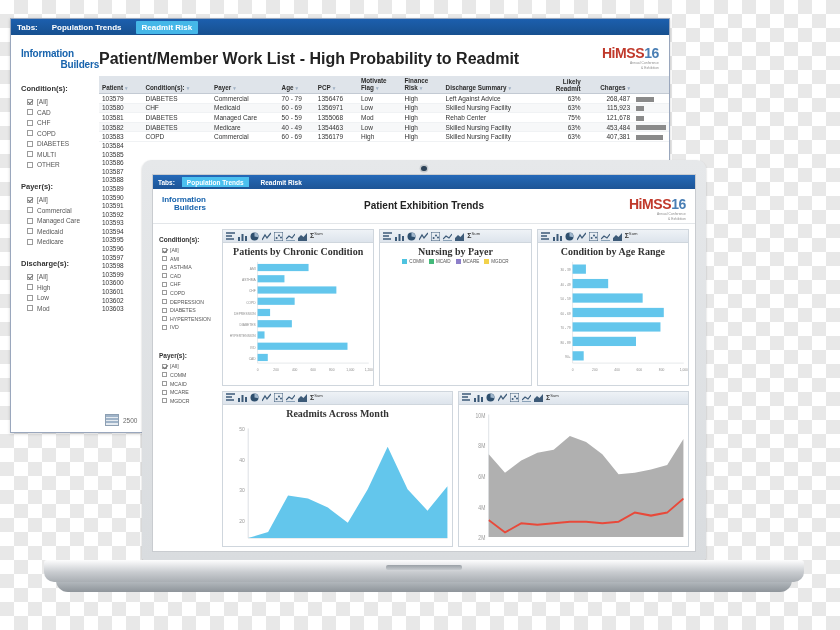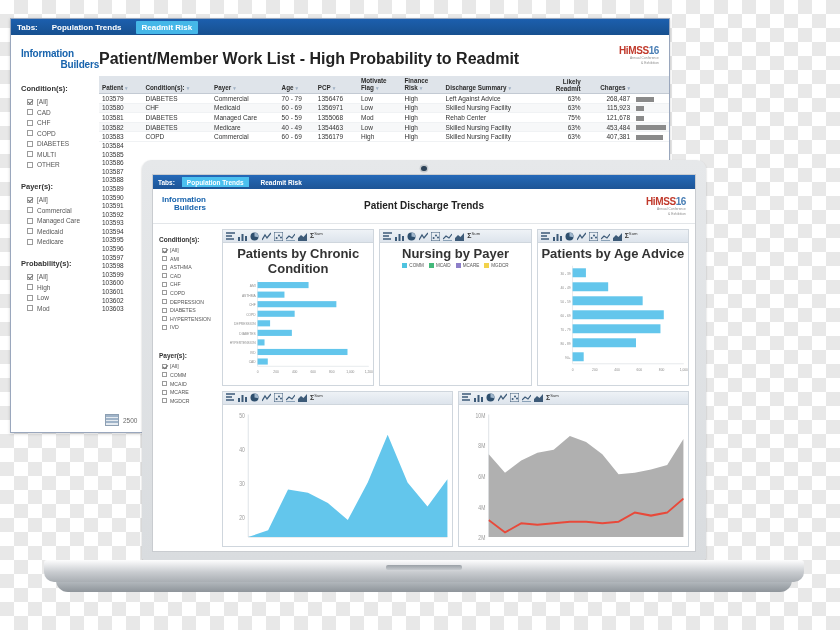--- a/index.html
+++ b/index.html
@@ -38,21 +38,21 @@
   .flabel{font-size:7.5px;font-weight:bold;color:#333;margin:14px 0 5px 0;}
   .chk{display:flex;align-items:center;gap:4px;margin:0 0 3.5px 6px;}
   .box{width:6px;height:6px;border:1px solid #9b9b9b;background:#fff;box-sizing:border-box;
        display:inline-block;position:relative;flex:0 0 6px;}
   .box.on:after{content:"";position:absolute;left:0px;top:0px;width:4px;height:2px;
        border-left:1px solid #6d6d6d;border-bottom:1px solid #6d6d6d;transform:rotate(-45deg);}
   .chk span{font-size:6.5px;color:#555;}
 
   .bhead{text-align:left;font-size:16px;font-weight:bold;color:#222;padding:15px 0 8px 0;}
   .himss{position:absolute;right:10px;top:10px;text-align:right;}
-  .himss .h1{font-size:10px;font-weight:bold;color:#2e5d86;letter-spacing:-.4px;}
+  .himss .h1{font-size:14px;font-weight:bold;color:#2e5d86;letter-spacing:-.4px;}
   .himss .h1 em{font-style:normal;color:#c0392b;}
   .himss .h1 b{color:#4a7fb5;font-weight:bold;}
   .himss .h2{font-size:3.2px;color:#8a8a8a;letter-spacing:.1px;line-height:1.5;}
 
   table.grid{border-collapse:collapse;font-size:6.5px;color:#333;width:100%;}
   table.grid th{
     background:#dfe4ea;color:#2b2b2b;font-size:6.3px;font-weight:bold;
     padding:1px 3px;text-align:left;vertical-align:bottom;border-bottom:1px solid #c3cad3;
     white-space:pre-line;line-height:1.15;
   }
@@ -113,21 +113,21 @@
   .lside{width:58px;flex:0 0 58px;}
   .lside .flabel{margin:7px 0 4px 0;font-size:6.5px;}
   .lside .chk{margin-left:3px;gap:3px;margin-bottom:2.6px;}
   .lside .chk span{font-size:5.2px;}
   .lside .box{width:5px;height:5px;flex:0 0 5px;}
   .lgrid{flex:1;display:flex;flex-direction:column;gap:5px;}
   .lrow{display:flex;gap:5px;flex:1;}
   .panel{background:#fff;border:1px solid #cfd6dd;box-sizing:border-box;display:flex;flex-direction:column;}
   .ptoolbar{height:12px;background:linear-gradient(to bottom,#eef2f6,#dde4ec);
       border-bottom:1px solid #cfd6dd;display:flex;align-items:center;gap:3px;padding:0 3px;}
-  .ptitle{text-align:center;font-size:13px;font-weight:bold;color:#333;padding:3px 0 1px 0;}
+  .ptitle{text-align:center;font-size:10px;font-weight:bold;color:#333;padding:3px 0 1px 0;font-family:Liberation Serif, serif;}
   .pplot{flex:1;position:relative;}
   .pplot svg{display:block;width:100%;height:100%;}
   .ticon{width:9px;height:9px;display:block;}
   .sum{font-size:7px;font-weight:bold;color:#333;line-height:1;}
   .sum sup{font-size:4.2px;font-weight:normal;}
 
   .legend{display:flex;justify-content:center;gap:5px;padding:1px 0 2px 0;}
   .legend div{display:flex;align-items:center;gap:2px;font-size:4.6px;color:#555;}
   .swatch{width:5px;height:5px;display:inline-block;}
 </style>
@@ -197,21 +197,21 @@
           </div>
         <div class="chk">
             <i class="box"></i>
             <span>Medicaid</span>
           </div>
         <div class="chk">
             <i class="box"></i>
             <span>Medicare</span>
           </div>
 
-        <div class="flabel">Probability(s):</div>
+        <div class="flabel">Discharge(s):</div>
         <div class="chk">
             <i class="box on"></i>
             <span>[All]</span>
           </div>
         <div class="chk">
             <i class="box"></i>
             <span>High</span>
           </div>
         <div class="chk">
             <i class="box"></i>
@@ -359,21 +359,21 @@
           <span class="tlabel">Tabs:</span>
           <span class="ltab active">Population Trends</span>
           <span class="ltab">Readmit Risk</span>
         </div>
 
         <div class="lhead">
           <div class="ib">
             <span>Information</span>
             <span class="l2">Builders</span>
           </div>
-          <div class="ttl">Patient Discharge Trends</div>
+          <div class="ttl">Patient Exhibition Trends</div>
           <div class="himss">
             <div class="h1"><em>HiMSS</em><b>16</b></div>
             <div class="h2">Annual Conference</div>
             <div class="h2">&amp; Exhibition</div>
           </div>
         </div>
 
         <div class="lbody">
 
           <div class="lside">
@@ -593,21 +593,21 @@
                     </svg>
                     <svg class="ticon" viewBox="0 0 9 9">
                       <path d="M0 7L3 4L6 6L9 2" stroke="#3c5a78" stroke-width="1.2" fill="none"></path>
                       <rect x="0" y="8" width="9" height="1.2" fill="#8aa2b8"></rect>
                     </svg>
                     <svg class="ticon" viewBox="0 0 9 9">
                       <path d="M0 9L0 6L3 3L5.5 5L9 1L9 9Z" fill="#3c5a78"></path>
                     </svg>
                     <span class="sum">Σ<sup>Sum</sup></span>
                   </div>
-                <div class="ptitle">Patients by Age Advice</div>
+                <div class="ptitle">Condition by Age Range</div>
                 <div class="pplot">
                   <svg viewBox="0 0 200 130" preserveAspectRatio="none" id="chart2">
                       <line x1="46" y1="4" x2="46" y2="108" stroke="#d6dbe0" stroke-width="0.7"></line>
                       <line x1="46" y1="108" x2="194" y2="108" stroke="#d6dbe0" stroke-width="0.7"></line>
                       <rect x="46" y="6.674285714285714" width="17.759999999999998" height="9.508571428571429" fill="#63c6ec"></rect>
                       <text x="43.5" y="13.82857142857143" text-anchor="end" font-size="4.4" fill="#8d8d8d" font-family="&quot;Liberation Sans&quot;, sans-serif">30 - 39</text>
                       <rect x="46" y="21.53142857142857" width="47.36" height="9.508571428571429" fill="#63c6ec"></rect>
                       <text x="43.5" y="28.685714285714283" text-anchor="end" font-size="4.4" fill="#8d8d8d" font-family="&quot;Liberation Sans&quot;, sans-serif">40 - 49</text>
                       <rect x="46" y="36.38857142857143" width="93.24" height="9.508571428571429" fill="#63c6ec"></rect>
                       <text x="43.5" y="43.542857142857144" text-anchor="end" font-size="4.4" fill="#8d8d8d" font-family="&quot;Liberation Sans&quot;, sans-serif">50 - 59</text>
@@ -657,20 +657,21 @@
                     </svg>
                     <svg class="ticon" viewBox="0 0 9 9">
                       <path d="M0 7L3 4L6 6L9 2" stroke="#3c5a78" stroke-width="1.2" fill="none"></path>
                       <rect x="0" y="8" width="9" height="1.2" fill="#8aa2b8"></rect>
                     </svg>
                     <svg class="ticon" viewBox="0 0 9 9">
                       <path d="M0 9L0 6L3 3L5.5 5L9 1L9 9Z" fill="#3c5a78"></path>
                     </svg>
                     <span class="sum">Σ<sup>Sum</sup></span>
                   </div>
+                <div class="ptitle">Readmits Across Month</div>
                 <div class="pplot">
                   <svg viewBox="0 0 200 90" preserveAspectRatio="none" id="chart3">
                       <line x1="22" y1="6" x2="22" y2="84" stroke="#d6dbe0" stroke-width="0.7"></line>
                       <line x1="22" y1="84" x2="196" y2="84" stroke="#d6dbe0" stroke-width="0.7"></line>
                       <text x="19" y="73" text-anchor="end" font-size="4.4" fill="#9a9a9a" font-family="&quot;Liberation Sans&quot;, sans-serif">20</text>
                       <text x="19" y="51.333333333333336" text-anchor="end" font-size="4.4" fill="#9a9a9a" font-family="&quot;Liberation Sans&quot;, sans-serif">30</text>
                       <text x="19" y="29.666666666666664" text-anchor="end" font-size="4.4" fill="#9a9a9a" font-family="&quot;Liberation Sans&quot;, sans-serif">40</text>
                       <text x="19" y="8" text-anchor="end" font-size="4.4" fill="#9a9a9a" font-family="&quot;Liberation Sans&quot;, sans-serif">50</text>
                       <path d="M 22 84 L 22 84 L 39.4 79.66666666666667 L 56.8 53.66666666666667 L 74.2 55.83333333333333 L 91.6 62.33333333333333 L 109 73.16666666666667 L 126.4 49.333333333333336 L 143.8 19 L 161.2 49.333333333333336 L 178.6 64.5 L 196 47.166666666666664 L 196 84 Z" fill="#63c6ec"></path>
                     </svg>

